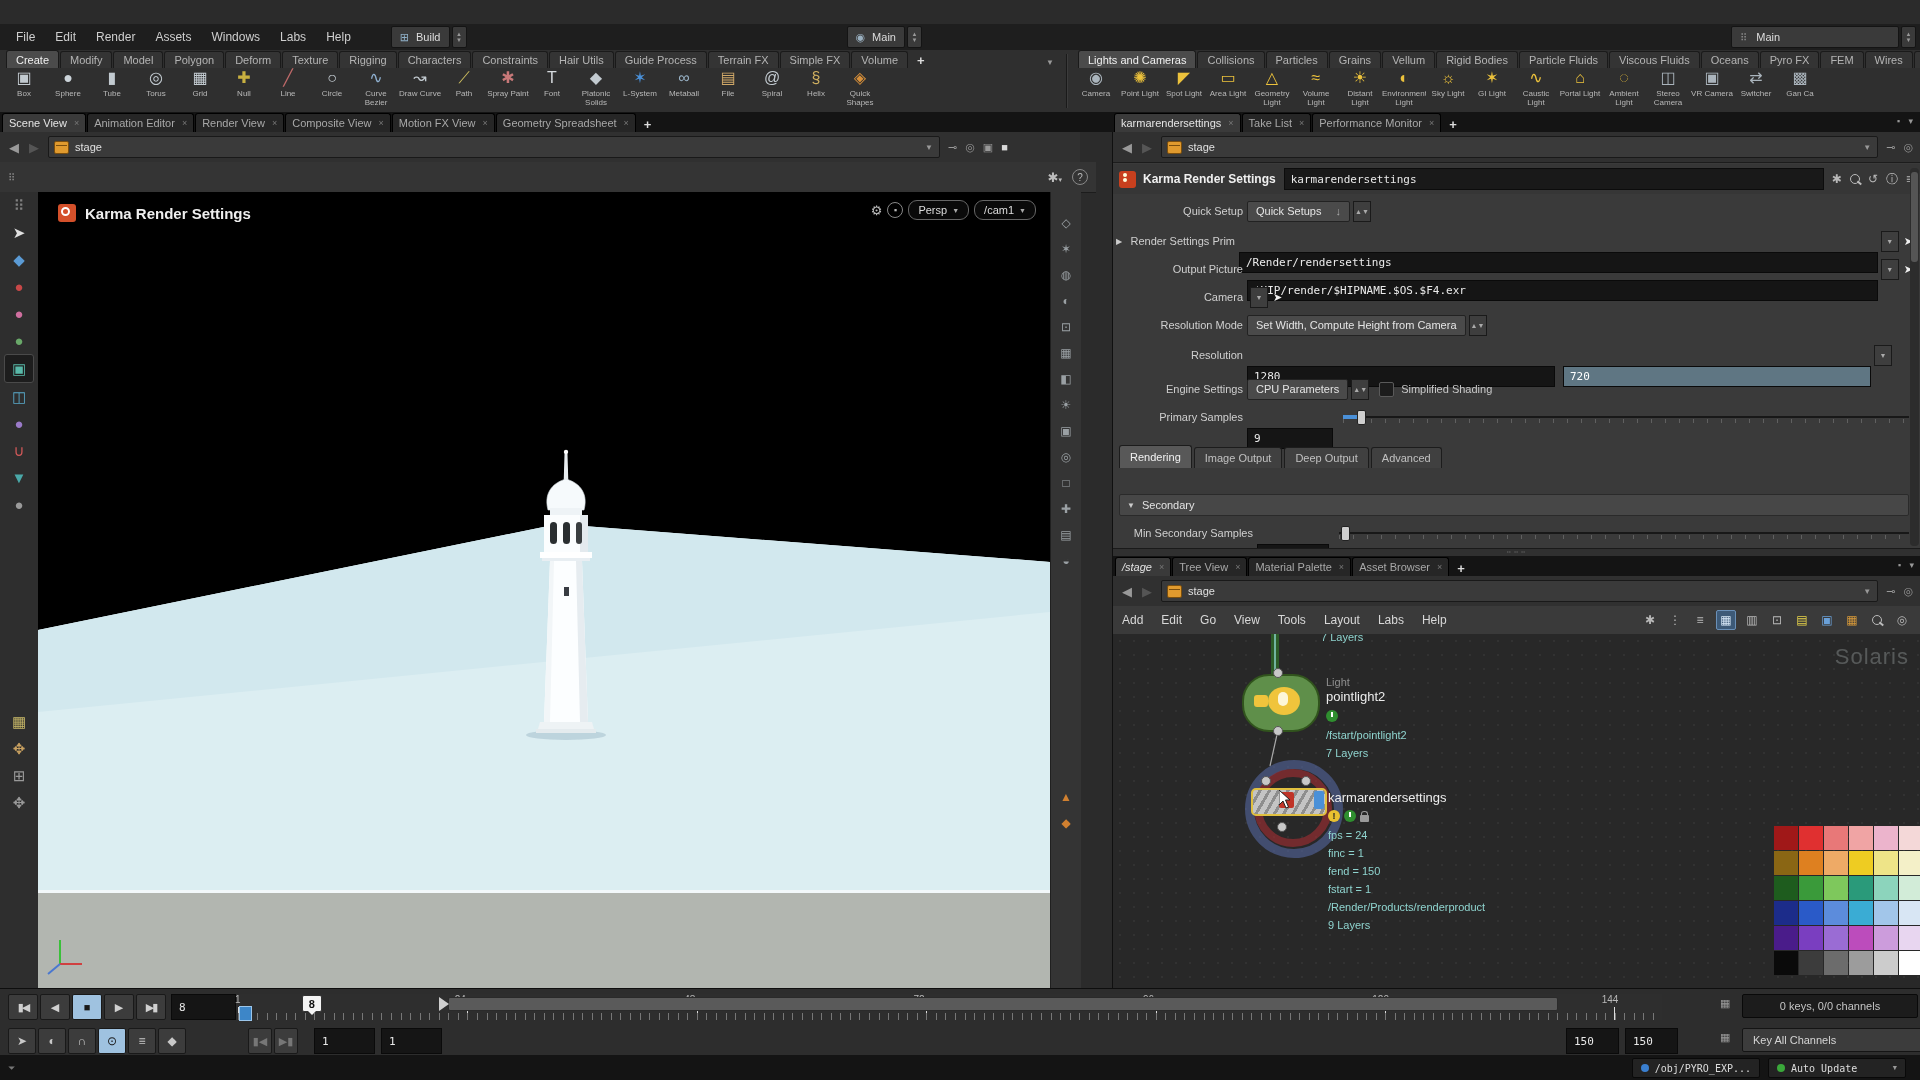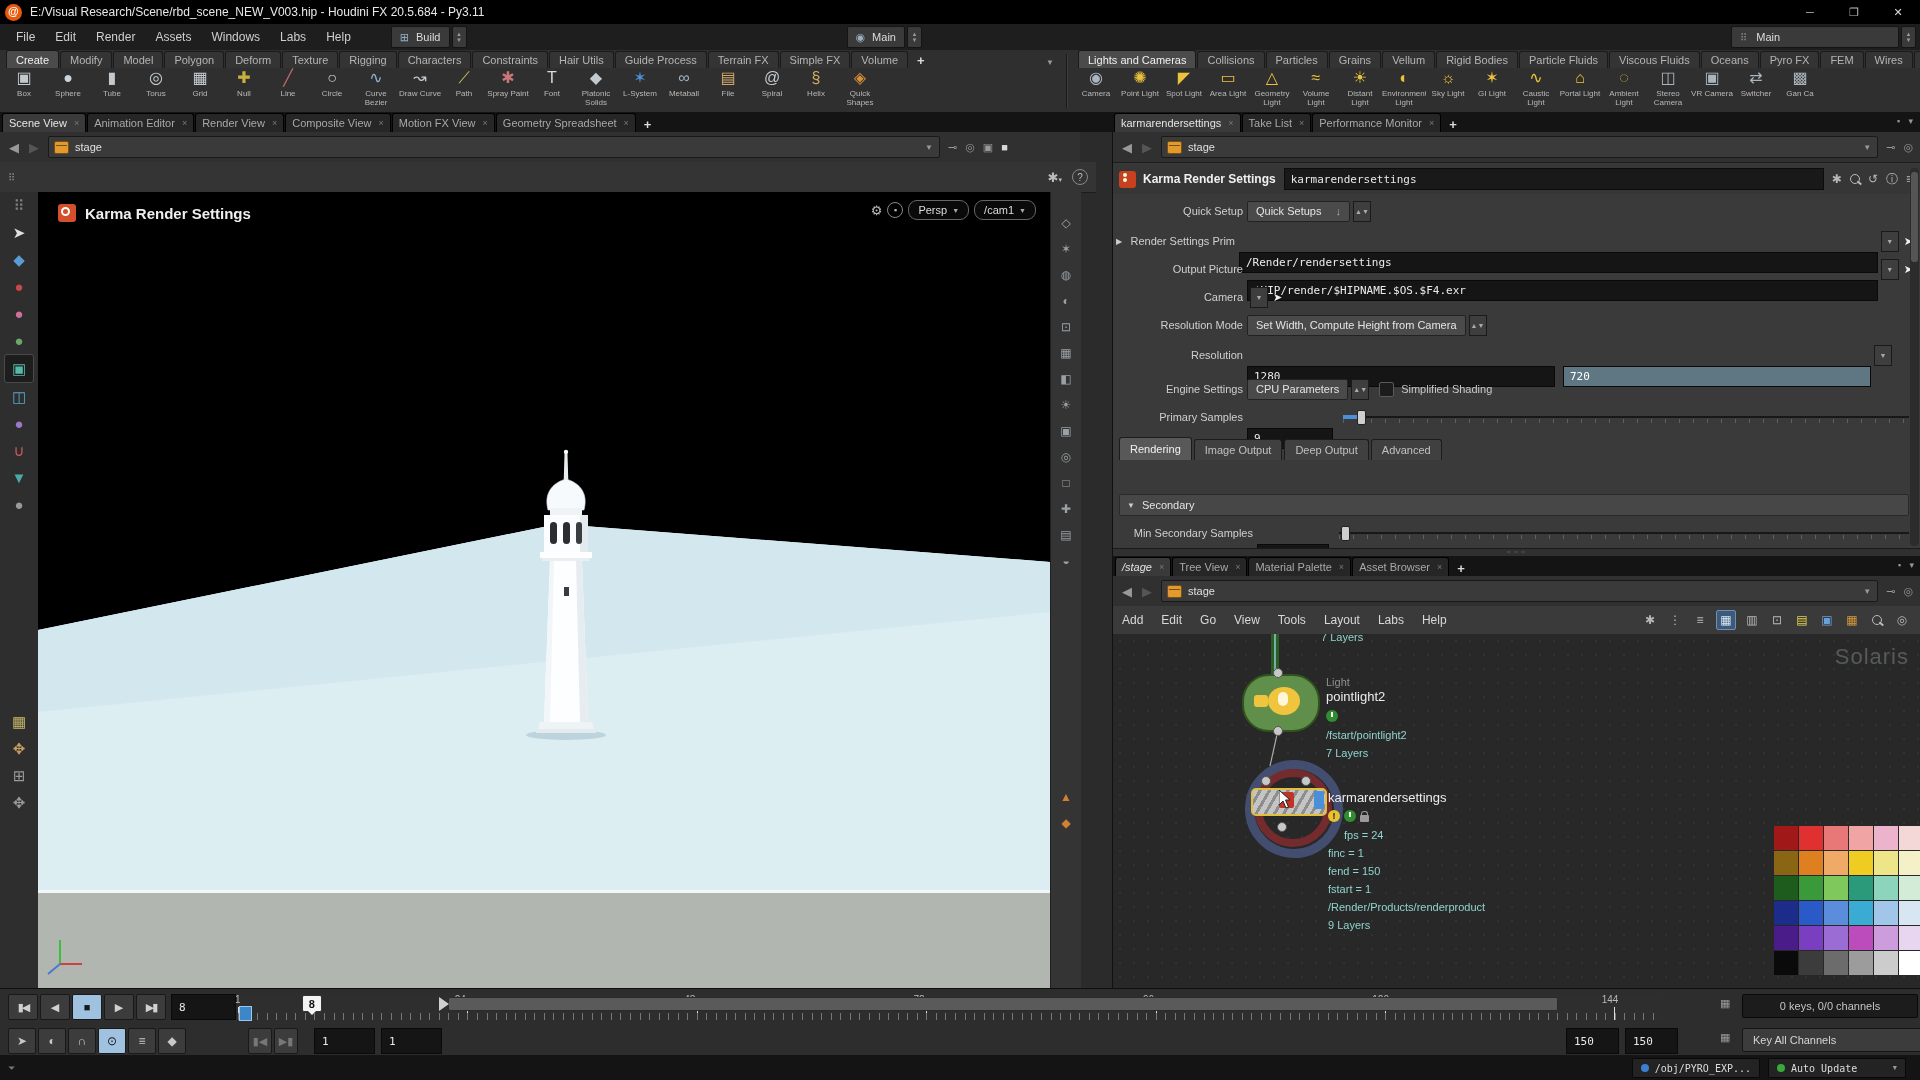--- a/index.html
+++ b/index.html
@@ -150,29 +150,20 @@
   .status-pill{height:18px;background:#232323;border:1px solid #090909;border-radius:2px;display:flex;align-items:center;padding:0 8px;margin-right:8px;color:#ddd;font-family:"DejaVu Sans Mono",monospace;font-size:10px;}
   .dot{width:8px;height:8px;border-radius:50%;margin-right:6px;}
   .mag{width:8px;height:8px;border:1.5px solid #bbb;border-radius:50%;position:relative;display:inline-block;}
   .mag::after{content:"";position:absolute;left:6px;top:7px;width:5px;height:1.5px;background:#bbb;transform:rotate(40deg);}
 </style>
 </head>
 <body>
 
 <div id="app">
 
-  <div class="abs" id="titlebar">
-    <div class="h-logo"></div>
-    <div id="win-title">E:/Visual Research/Scene/rbd_scene_NEW_V003.hip - Houdini FX 20.5.684 - Py3.11</div>
-    <div class="win-btns">
-      <div class="win-btn">─</div>
-      <div class="win-btn">❐</div>
-      <div class="win-btn">✕</div>
-    </div>
-  </div>
 
   <div class="abs" id="menubar">
     <span style="width:6px"></span>
     <span id="menu-items"><span class="menu-item">File</span><span class="menu-item">Edit</span><span class="menu-item">Render</span><span class="menu-item">Assets</span><span class="menu-item">Windows</span><span class="menu-item">Labs</span><span class="menu-item">Help</span></span>
     <span style="width:30px"></span>
     <span class="desk-box">
       <span style="margin-right:7px;color:#8fb0c8;">⊞</span>
       <span>Build</span>
     </span>
     <span class="stepper">
@@ -628,21 +619,21 @@
       <span class="plabel">Primary Samples</span>
       <span class="pfield" style="width:78px">9</span>
       <span class="slider">
         <span class="track"></span>
           <span class="ticks"></span>
         <span class="fill" style="width:14px;"></span>
         <span class="handle" style="left:14px;"></span>
       </span>
     </div>
 
-    <div class="ptabs" id="param-tabs" style="left:6px;top:304px;">
+    <div class="ptabs" id="param-tabs" style="left:6px;top:312px;">
         <div class="t active">Rendering</div>
         <div class="t">Image Output</div>
         <div class="t">Deep Output</div>
         <div class="t">Advanced</div>
       </div>
 
     <div class="sec-hdr" style="top:362px;">
       <span class="tri">▼</span>
       <span>Secondary</span>
     </div>
@@ -746,21 +737,21 @@
       <svg class="abs" style="left:166px;top:156px;" width="14" height="20">
         <polygon points="0,0 0,15 4,11 7,18 9.5,17 6.5,10 11,10" fill="#fff" stroke="#222" stroke-width="1"></polygon>
       </svg>
       <div class="n-name" style="left:215px;top:156px;">karmarendersettings</div>
       <div style="position:absolute;left:215px;top:176px;display:flex;align-items:center;">
         <span class="badge b-warn">!</span>
         <span class="badge b-clock"></span>
         <span class="b-lock"></span>
       </div>
       <div id="karma-info" style="position:absolute;left:215px;top:192px;">
-          <div class="n-info cyan" style="position: static; margin-left: 16px;">fps = 24</div>
+          <div class="n-info cyan" style="position: static;">fps = 24</div>
           <div class="n-info cyan" style="position: static;">finc = 1</div>
           <div class="n-info cyan" style="position: static;">fend = 150</div>
           <div class="n-info cyan" style="position: static;">fstart = 1</div>
           <div class="n-info cyan" style="position: static;">/Render/Products/renderproduct</div>
           <div class="n-info cyan" style="position: static;">9 Layers</div>
         </div>
       <div id="palette">
           <div style="background: rgb(160, 24, 24);"></div>
           <div style="background: rgb(224, 48, 48);"></div>
           <div style="background: rgb(232, 120, 120);"></div>

